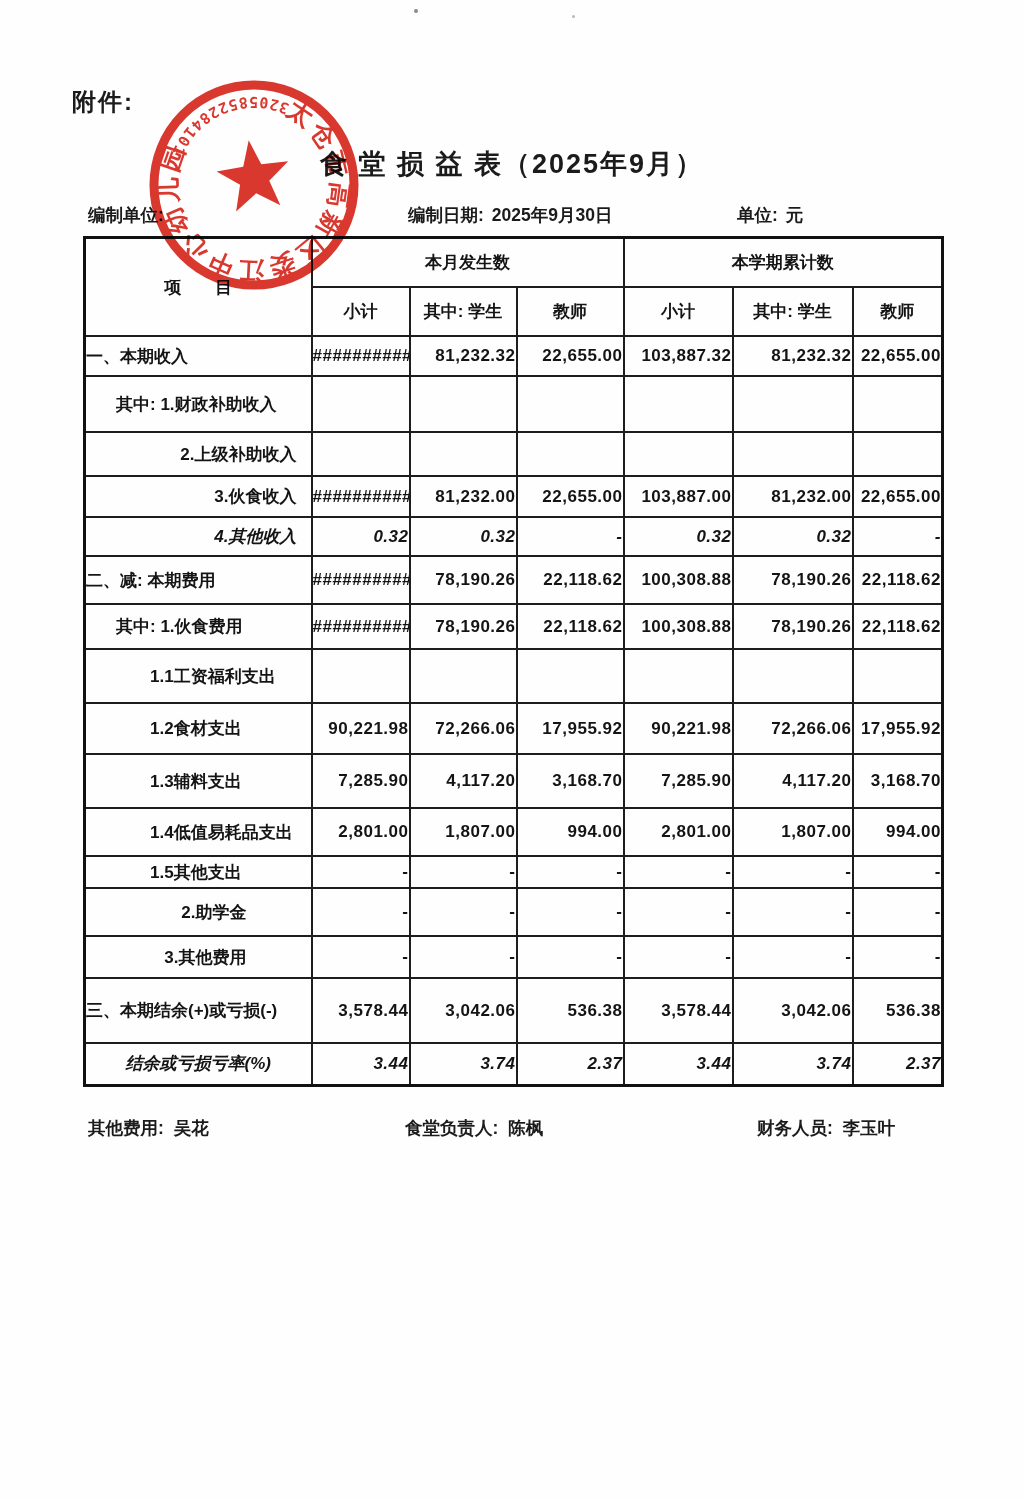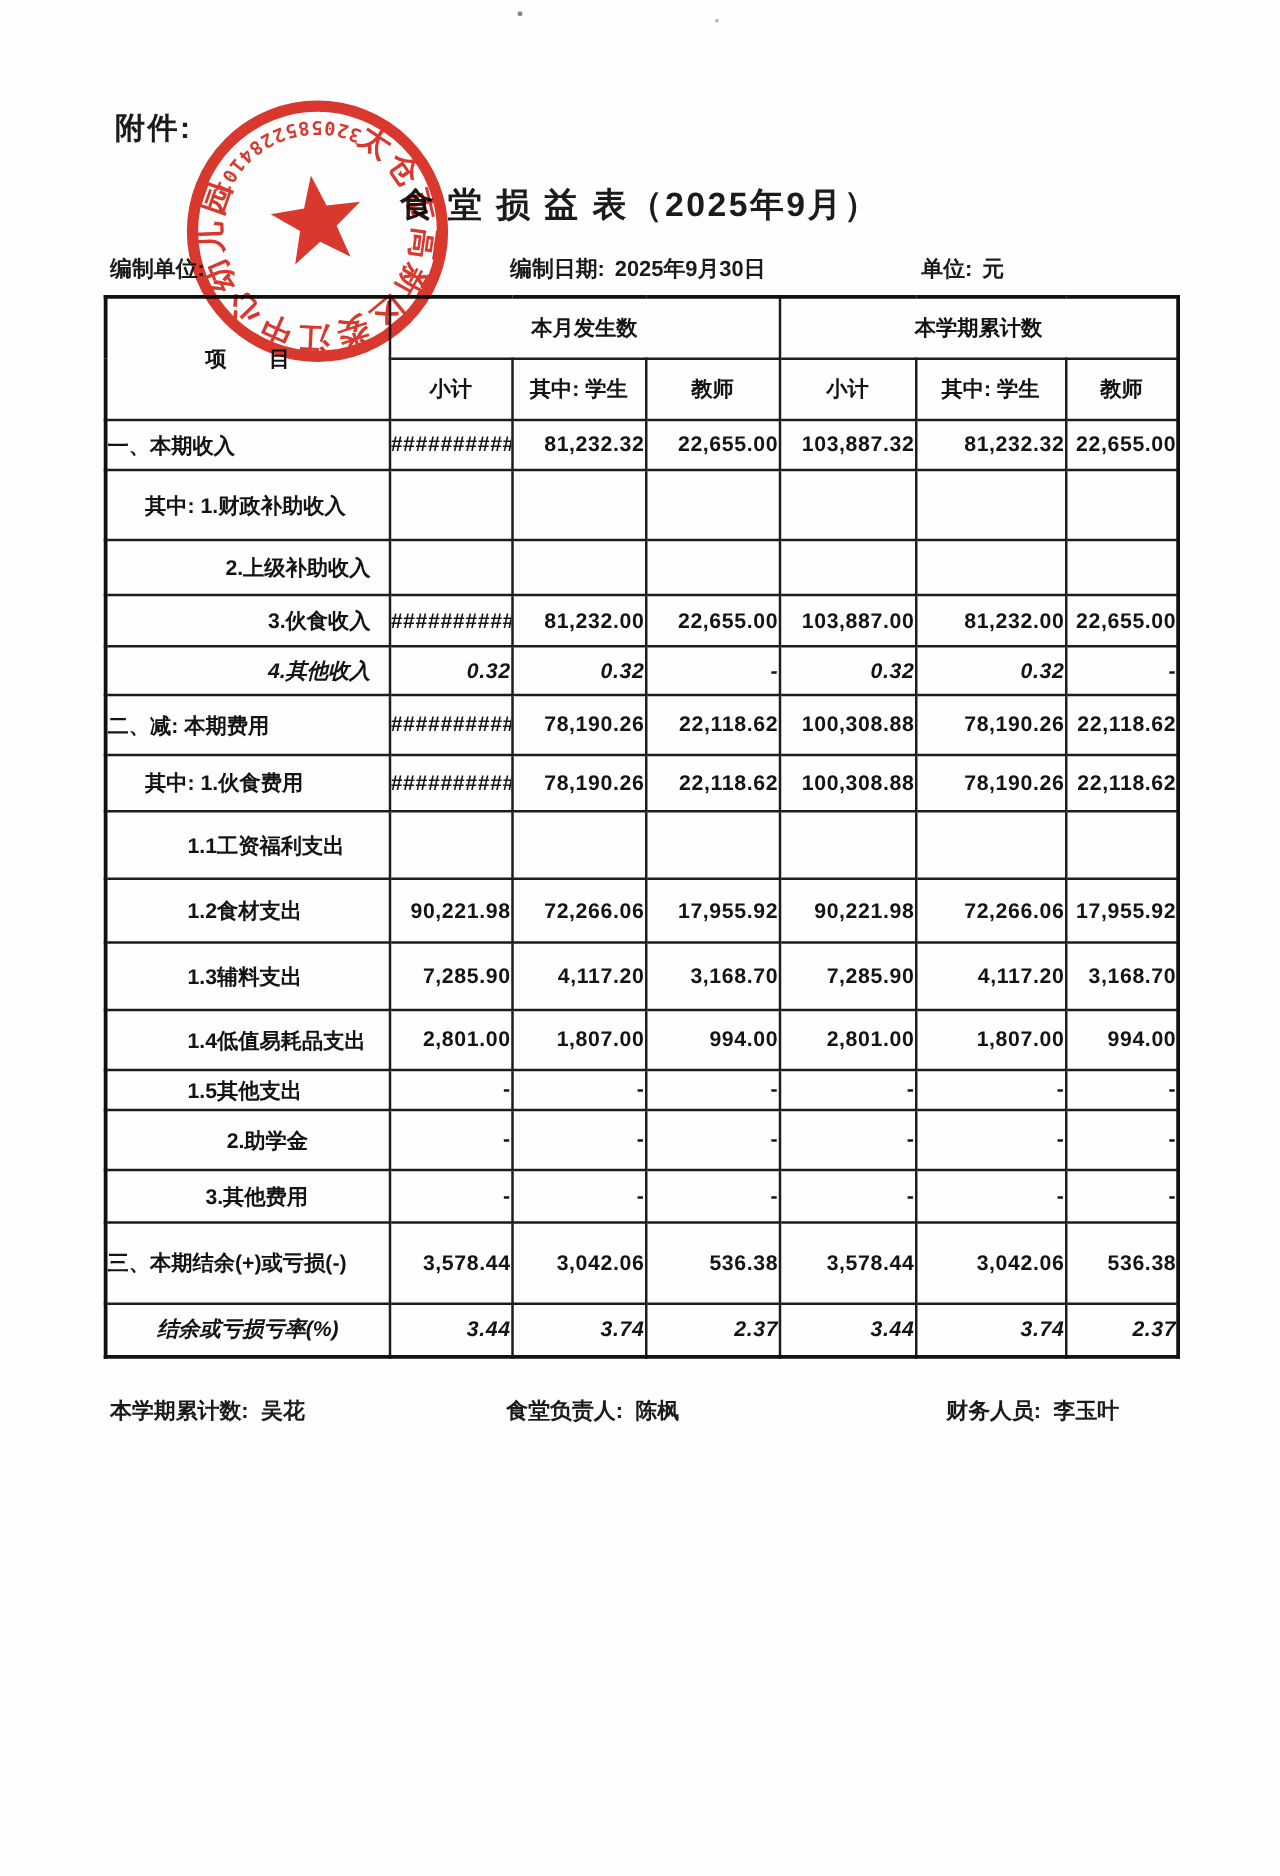--- a/index.html
+++ b/index.html
@@ -6,21 +6,21 @@
   .page{
     position:relative;
     width:1024px;height:1501px;
     margin:0 auto;
     background:#fefefe;
     font-family:"Liberation Sans","DejaVu Sans",sans-serif;
     color:#1b1b1b;
     overflow:hidden;
   }
   .abs{position:absolute;}
-  .attachment{left:92px;top:86px;font-size:24px;font-weight:bold;letter-spacing:2px;}
+  .attachment{left:72px;top:86px;font-size:24px;font-weight:bold;letter-spacing:2px;}
   .title{left:0;right:0;top:146px;text-align:center;font-size:27px;font-weight:bold;letter-spacing:2px;}
   .meta-line{top:203px;font-size:17.5px;font-weight:bold;}
   .meta-unit{left:88px;}
   .meta-date{left:408px;}
   .meta-cur{left:737px;}
   .meta-line .lbl{margin-right:8px;}
 
   
   table.sheet{
     position:absolute;left:83px;top:236px;
@@ -281,21 +281,21 @@
           <td class="val">3.74</td>
           <td class="val">2.37</td>
           <td class="val">3.44</td>
           <td class="val">3.74</td>
           <td class="val">2.37</td>
         </tr>
       </tbody>
   </table>
 
   <div class="abs footer-line footer-unit">
-    <span class="lbl">本学期累计数:</span><span>吴花</span>
+    <span class="lbl">其他费用:</span><span>吴花</span>
   </div>
   <div class="abs footer-line footer-canteen">
     <span class="lbl">食堂负责人:</span><span>陈枫</span>
   </div>
   <div class="abs footer-line footer-finance">
     <span class="lbl">财务人员:</span><span>李玉叶</span>
   </div>
 
   <svg class="seal" viewBox="0 0 230 230">
     <circle cx="115" cy="115" r="100" fill="none" stroke="#d7281e" stroke-width="9"></circle>

